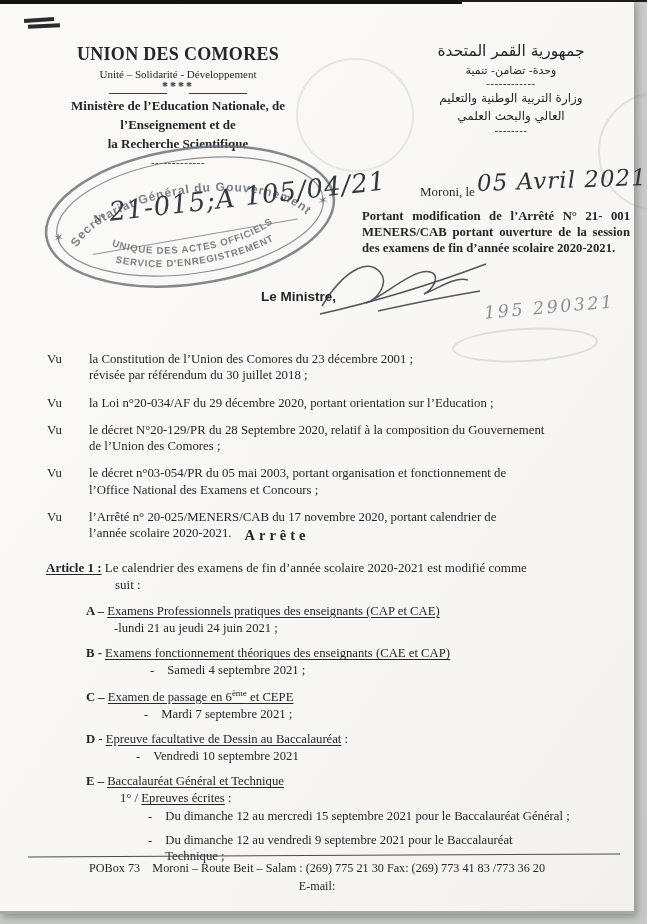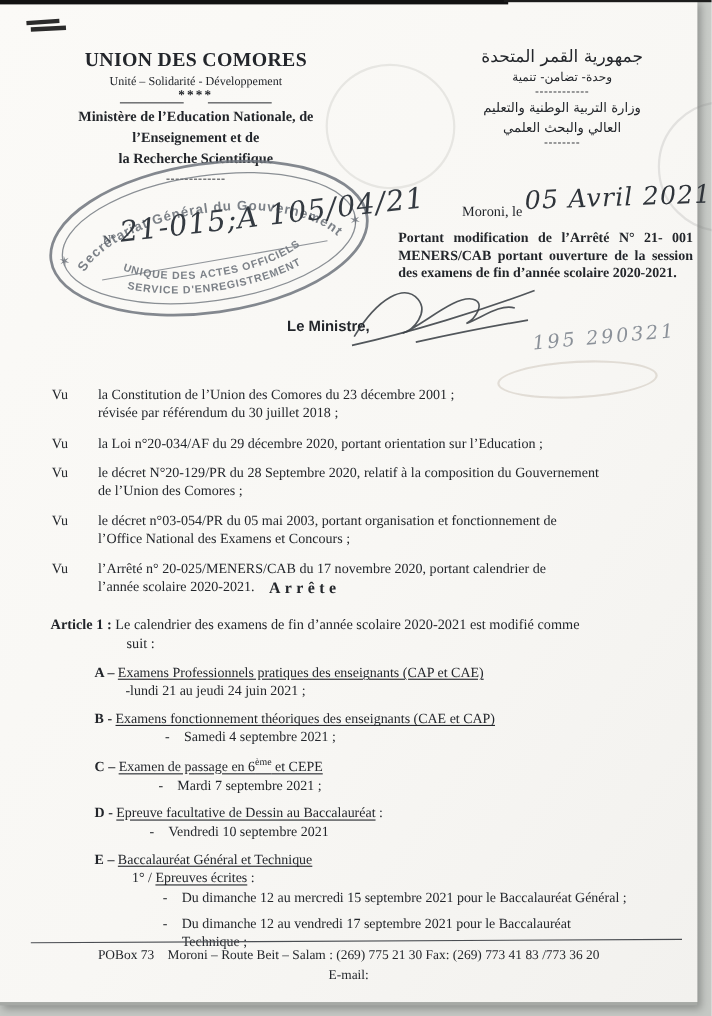--- a/index.html
+++ b/index.html
@@ -68,21 +68,21 @@
   .ref-hw{position:absolute;left:484px;top:297px;font-size:17.5px;letter-spacing:2.5px;
     color:#8b9199;transform:rotate(-5deg);white-space:nowrap;}
   
   .vu-list{position:absolute;left:47px;top:326px;width:572px;margin-top:25px;}
   .vu-item{display:flex;margin-bottom:11px;font-size:12.8px;line-height:1.27;}
   .vu-label{width:42px;flex:none;}
   
   .arrete{position:absolute;left:0;top:527px;width:554px;text-align:center;font-weight:bold;
     font-size:14.5px;letter-spacing:4px;}
   .article{position:absolute;left:46px;top:560px;width:566px;font-size:13px;line-height:1.3;}
-  .art-label{font-weight:bold;text-underline-offset:2px;}
+  .art-label{font-weight:bold;text-decoration:underline;text-underline-offset:2px;}
   .art-l2{margin-left:69px;}
   
   .schedule{position:absolute;left:86px;top:603px;width:530px;font-size:12.7px;line-height:1.27;}
   .s-item{margin-bottom:9px;}
   .s-key{font-weight:bold;}
   .s-title{text-decoration:underline;text-underline-offset:2px;}
   .s-title sup{font-size:9px;}
   .row{display:flex;gap:13px;margin-top:1px;}
   .a-date{margin-left:28px;margin-top:1px;}
   .b-date{margin-left:64px;}
@@ -277,21 +277,21 @@
       </div>
       <div class="e-sub">
         <span>1° / </span><span class="s-title">Epreuves écrites</span><span> :</span>
       </div>
       <div class="row e-bullet e-b1">
         <span>-</span>
         <span class="btext">Du dimanche 12 au mercredi 15 septembre 2021 pour le Baccalauréat Général ;</span>
       </div>
       <div class="row e-bullet e-b2">
         <span>-</span>
-        <span class="btext"><span>Du dimanche 12 au vendredi 17 septembre 2021 pour le Baccalauréat</span><br><span>Technique ;</span></span>
+        <span class="btext"><span>Du dimanche 12 au vendredi 9 septembre 2021 pour le Baccalauréat</span><br><span>Technique ;</span></span>
       </div>
     </div>
 
   </div>
 
   <div class="footer-rule"></div>
   <div class="footer">
     <div>POBox  73&nbsp;&nbsp;&nbsp;&nbsp;Moroni – Route  Beit – Salam : (269) 775 21 30 Fax: (269) 773 41 83 /773 36 20</div>
     <div class="footer-l2">E-mail:</div>
   </div>

